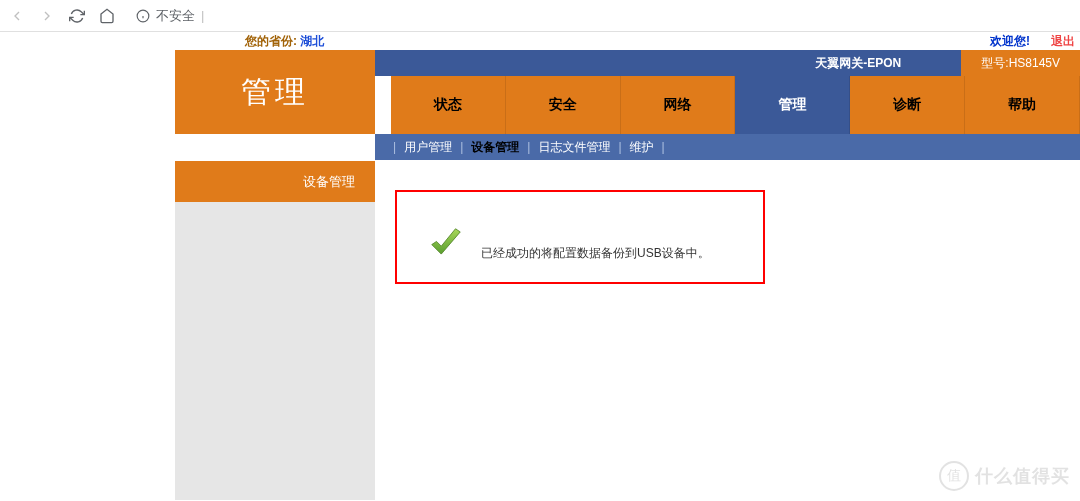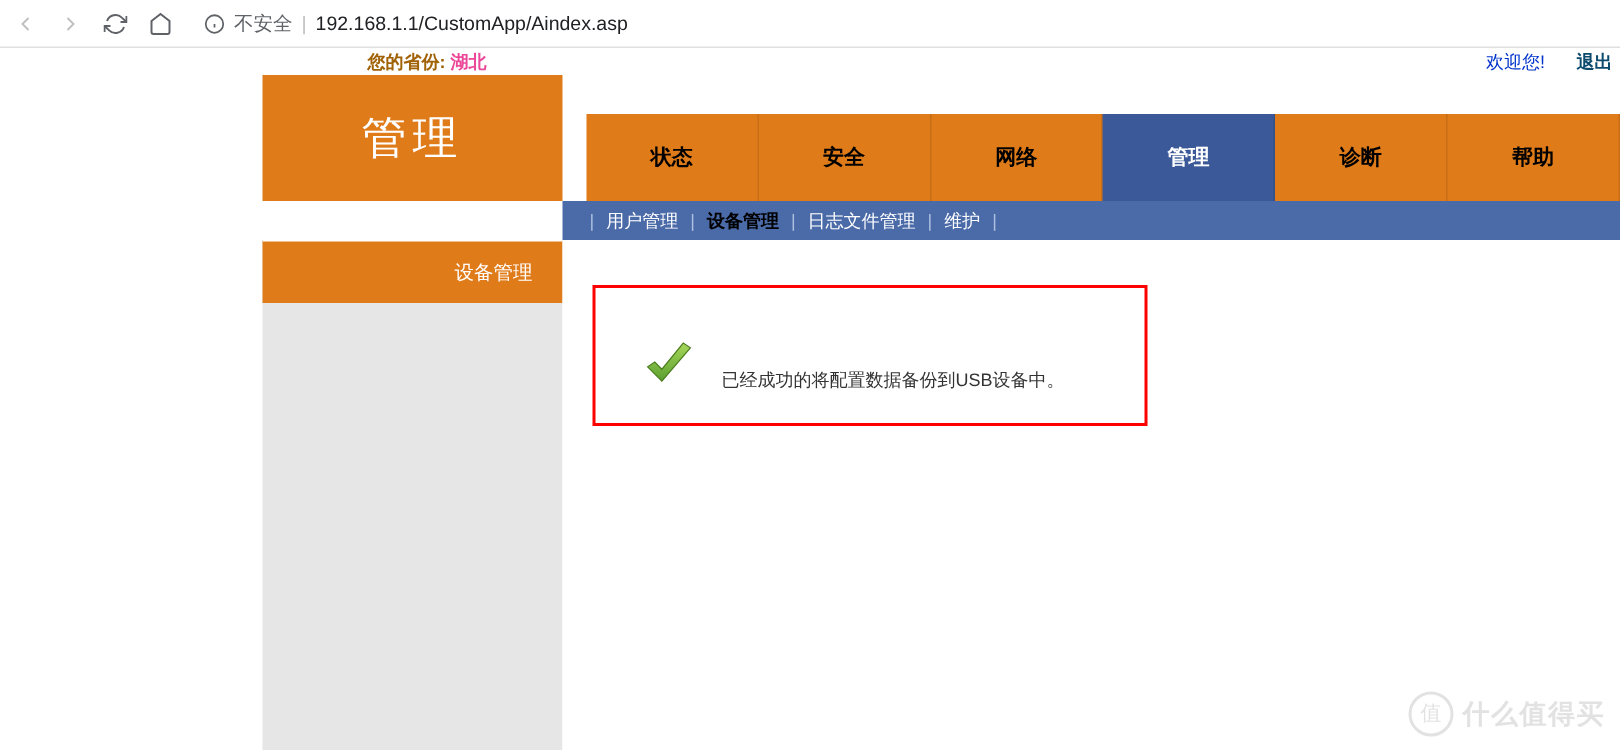--- a/index.html
+++ b/index.html
@@ -9,23 +9,23 @@
     .nav-btn { width: 18px; height: 18px; display: flex; align-items: center; justify-content: center; color: #5f6368; cursor: pointer; }
     .nav-btn.disabled { color: #c0c0c0; }
     .url-bar { display: flex; align-items: center; gap: 6px; margin-left: 8px; color: #5f6368; font-size: 13px; }
     .security-label { color: #5f6368; }
     .url-sep { color: #c0c0c0; }
     .url-text { color: #202124; }
     
     .top-strip { height: 18px; background: #fff; position: relative; margin-left: 175px; width: 905px; }
     .province-area { position: absolute; left: 70px; top: 1px; font-size: 12px; }
     .province-label { color: #a16207; font-weight: bold; }
-    .province-value { color: #ec4899; font-weight: bold; text-align: center; }
-    .welcome-area { position: absolute; right: 50px; top: 1px; color: #0033cc; font-weight: normal; }
-    .logout-area { position: absolute; right: 5px; top: 1px; color: #0c4a6e; font-weight: bold; cursor: pointer; }
+    .province-value { color: #1d4ed8; font-weight: bold; text-align: center; }
+    .welcome-area { position: absolute; right: 50px; top: 1px; color: #0033cc; font-weight: bold; }
+    .logout-area { position: absolute; right: 5px; top: 1px; color: #ef4444; font-weight: bold; cursor: pointer; }
     
     .header-row { height: 84px; margin-left: 175px; width: 905px; position: relative; background: #fff; }
     .title-block { position: absolute; left: 0; top: 0; width: 200px; height: 84px; background: #e07b1a; display: flex; align-items: center; justify-content: center; }
     .title-text { color: #fff; font-size: 30px; font-family: "SimSun", serif; letter-spacing: 4px; }
     
     .info-bar { position: absolute; left: 200px; top: 0; right: 0; height: 26px; background: #3b5998; display: flex; align-items: center; justify-content: flex-end; padding-right: 20px; gap: 60px; color: #fff; font-size: 12px; }
     .info-text { font-weight: bold; }
     .info-model { background: #e07b1a; height: 26px; display: flex; align-items: center; padding: 0 20px; margin-right: -20px; }
     
     .main-nav { position: absolute; left: 216px; top: 26px; right: 0; height: 58px; background: #e07b1a; display: flex; }
@@ -76,36 +76,42 @@
       </svg>
   </div>
   <div class="url-bar">
     <svg width="14" height="14" viewBox="0 0 24 24" fill="none" stroke="#5f6368" stroke-width="2">
         <circle cx="12" cy="12" r="10"></circle>
         <line x1="12" y1="16" x2="12" y2="12"></line>
         <line x1="12" y1="8" x2="12.01" y2="8"></line>
       </svg>
     <span class="security-label">不安全</span>
     <span class="url-sep">|</span>
-    <span class="url-text">192.168.1.1/CustomApp/Aindex.asp</span>
   </div>
 </div>
 
 <div class="top-strip">
   <div class="province-area">
     <span class="province-label">您的省份:</span>
     <span class="province-value">湖北</span>
   </div>
   <span class="welcome-area">欢迎您!</span>
   <span class="logout-area">退出</span>
 </div>
 
 <div class="header-row">
   <div class="title-block">
     <span class="title-text">管理</span>
+  </div>
+  <div class="info-bar">
+    <span class="info-text">天翼网关-EPON</span>
+    <div class="info-model">
+      <span>型号:</span>
+      <span>HS8145V</span>
+    </div>
   </div>
   <div class="main-nav" id="main-nav">
       <div class="nav-tab">状态</div>
       <div class="nav-tab">安全</div>
       <div class="nav-tab">网络</div>
       <div class="nav-tab active">管理</div>
       <div class="nav-tab">诊断</div>
       <div class="nav-tab">帮助</div>
     </div>
 </div>

